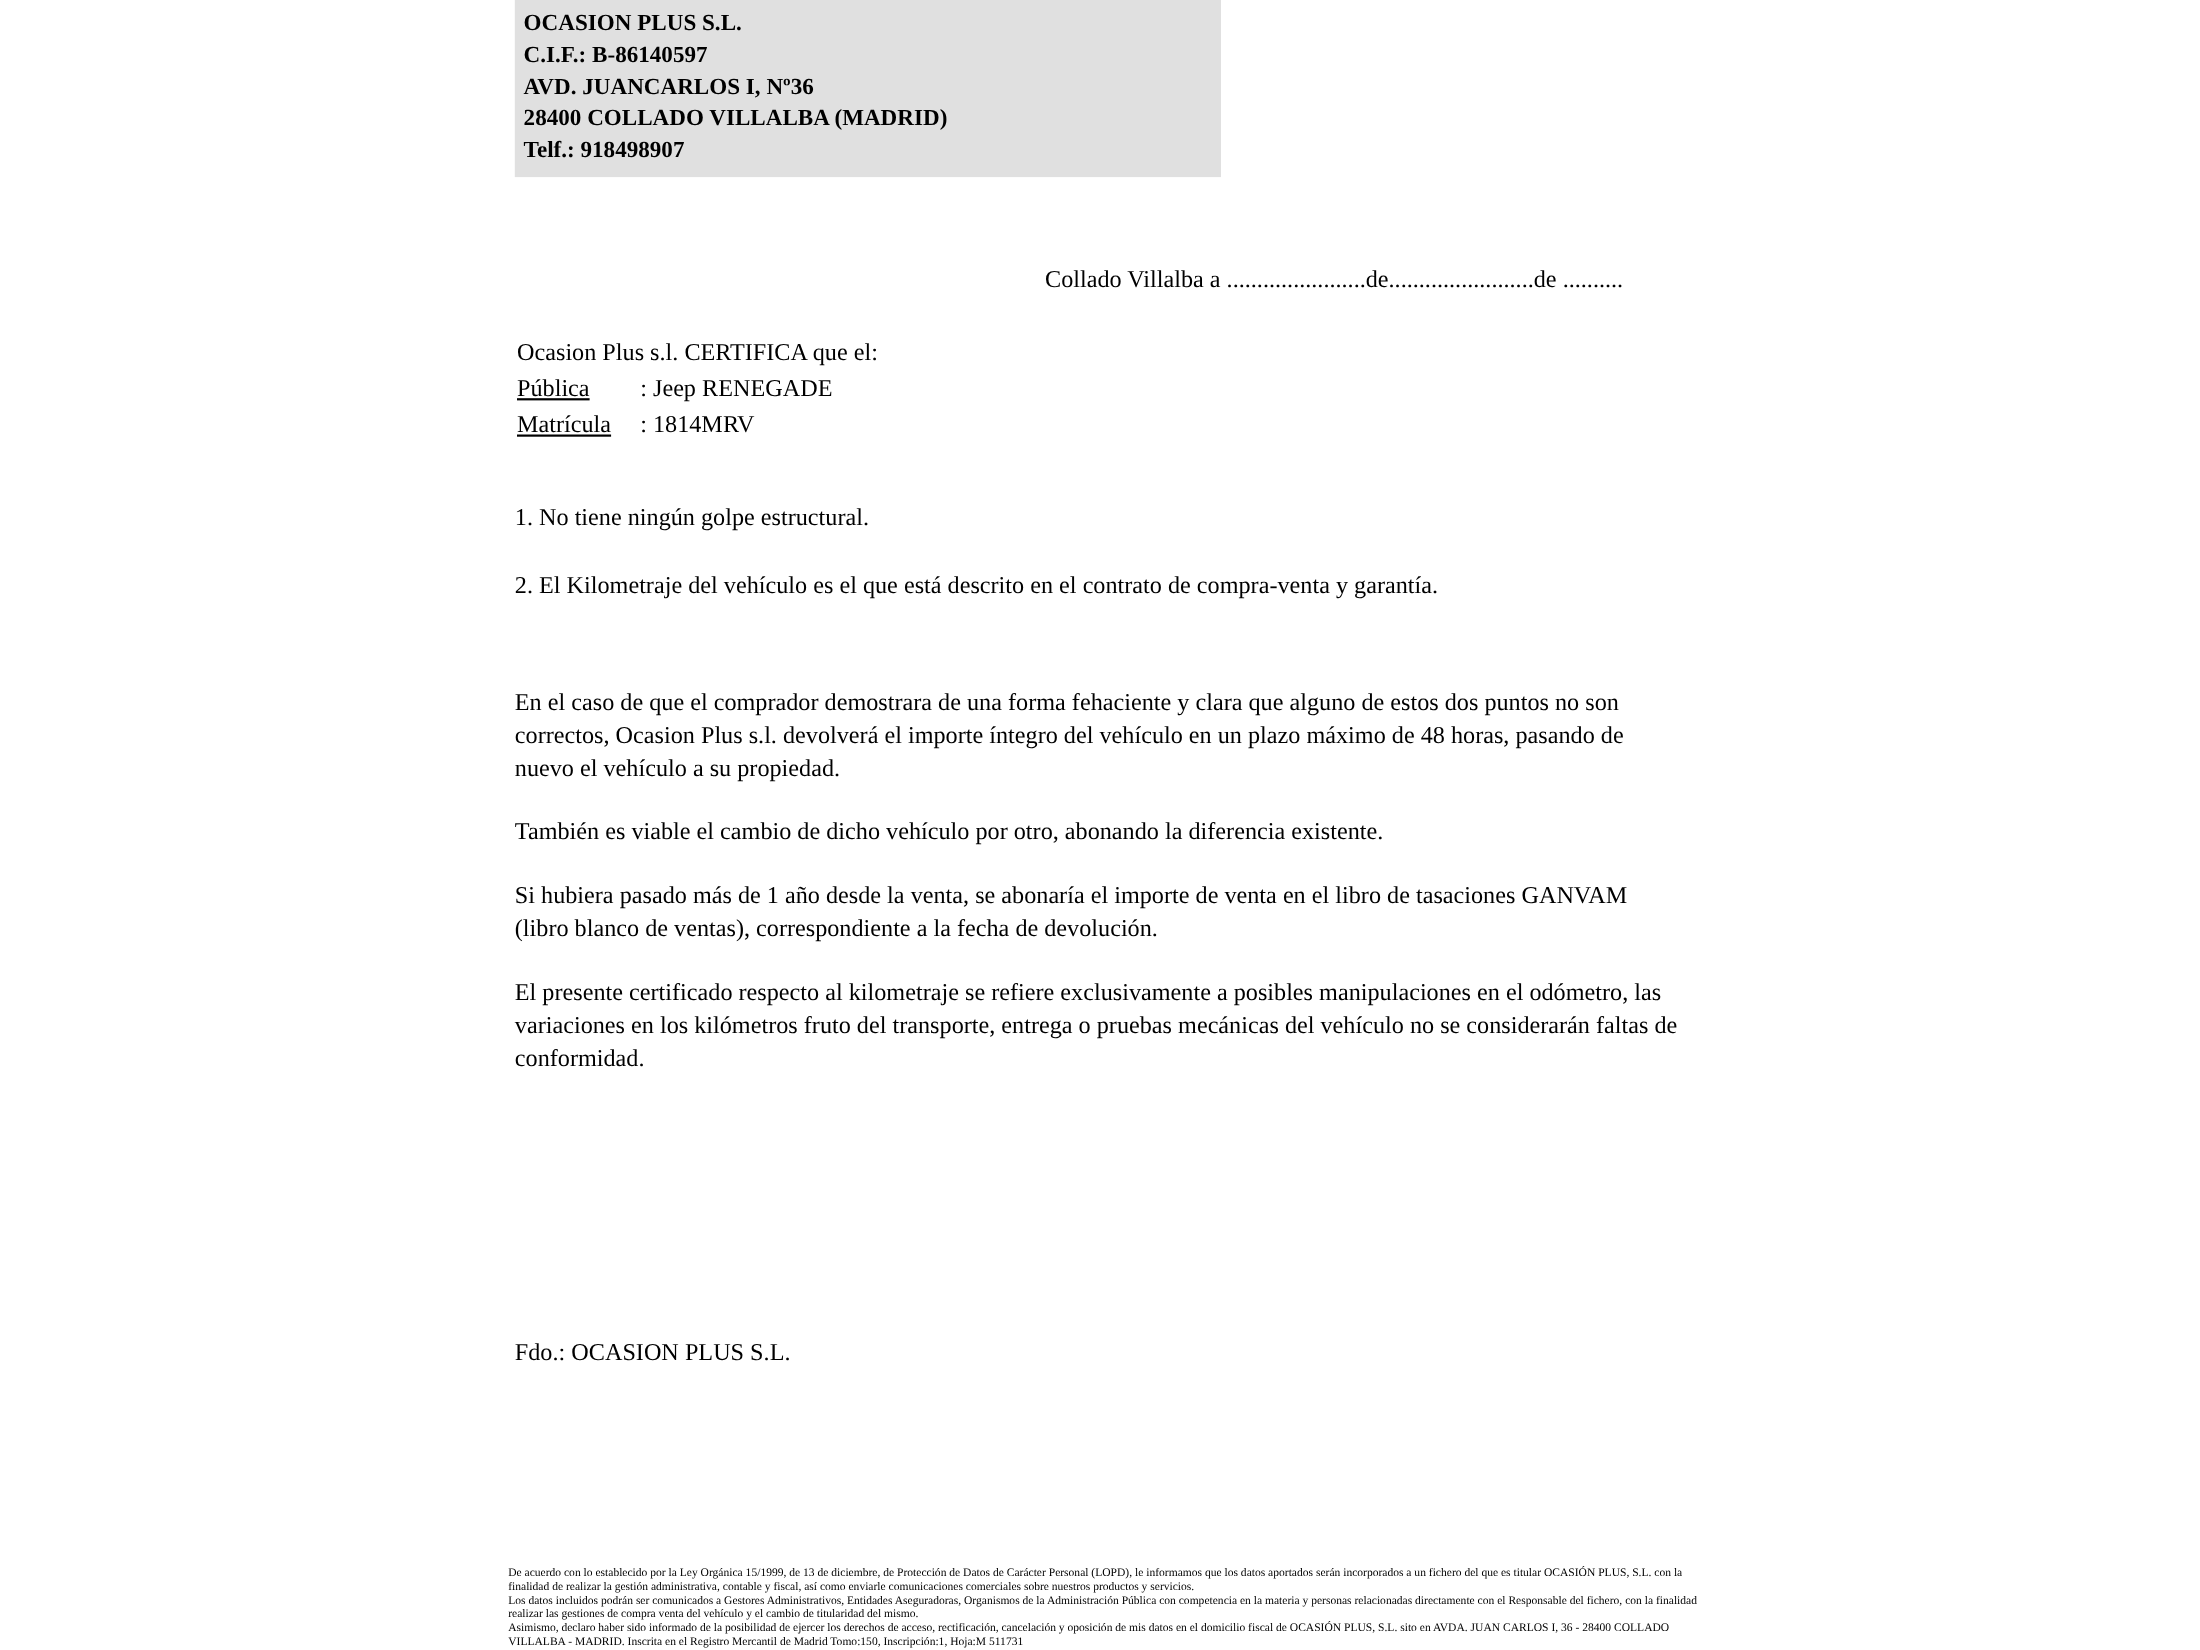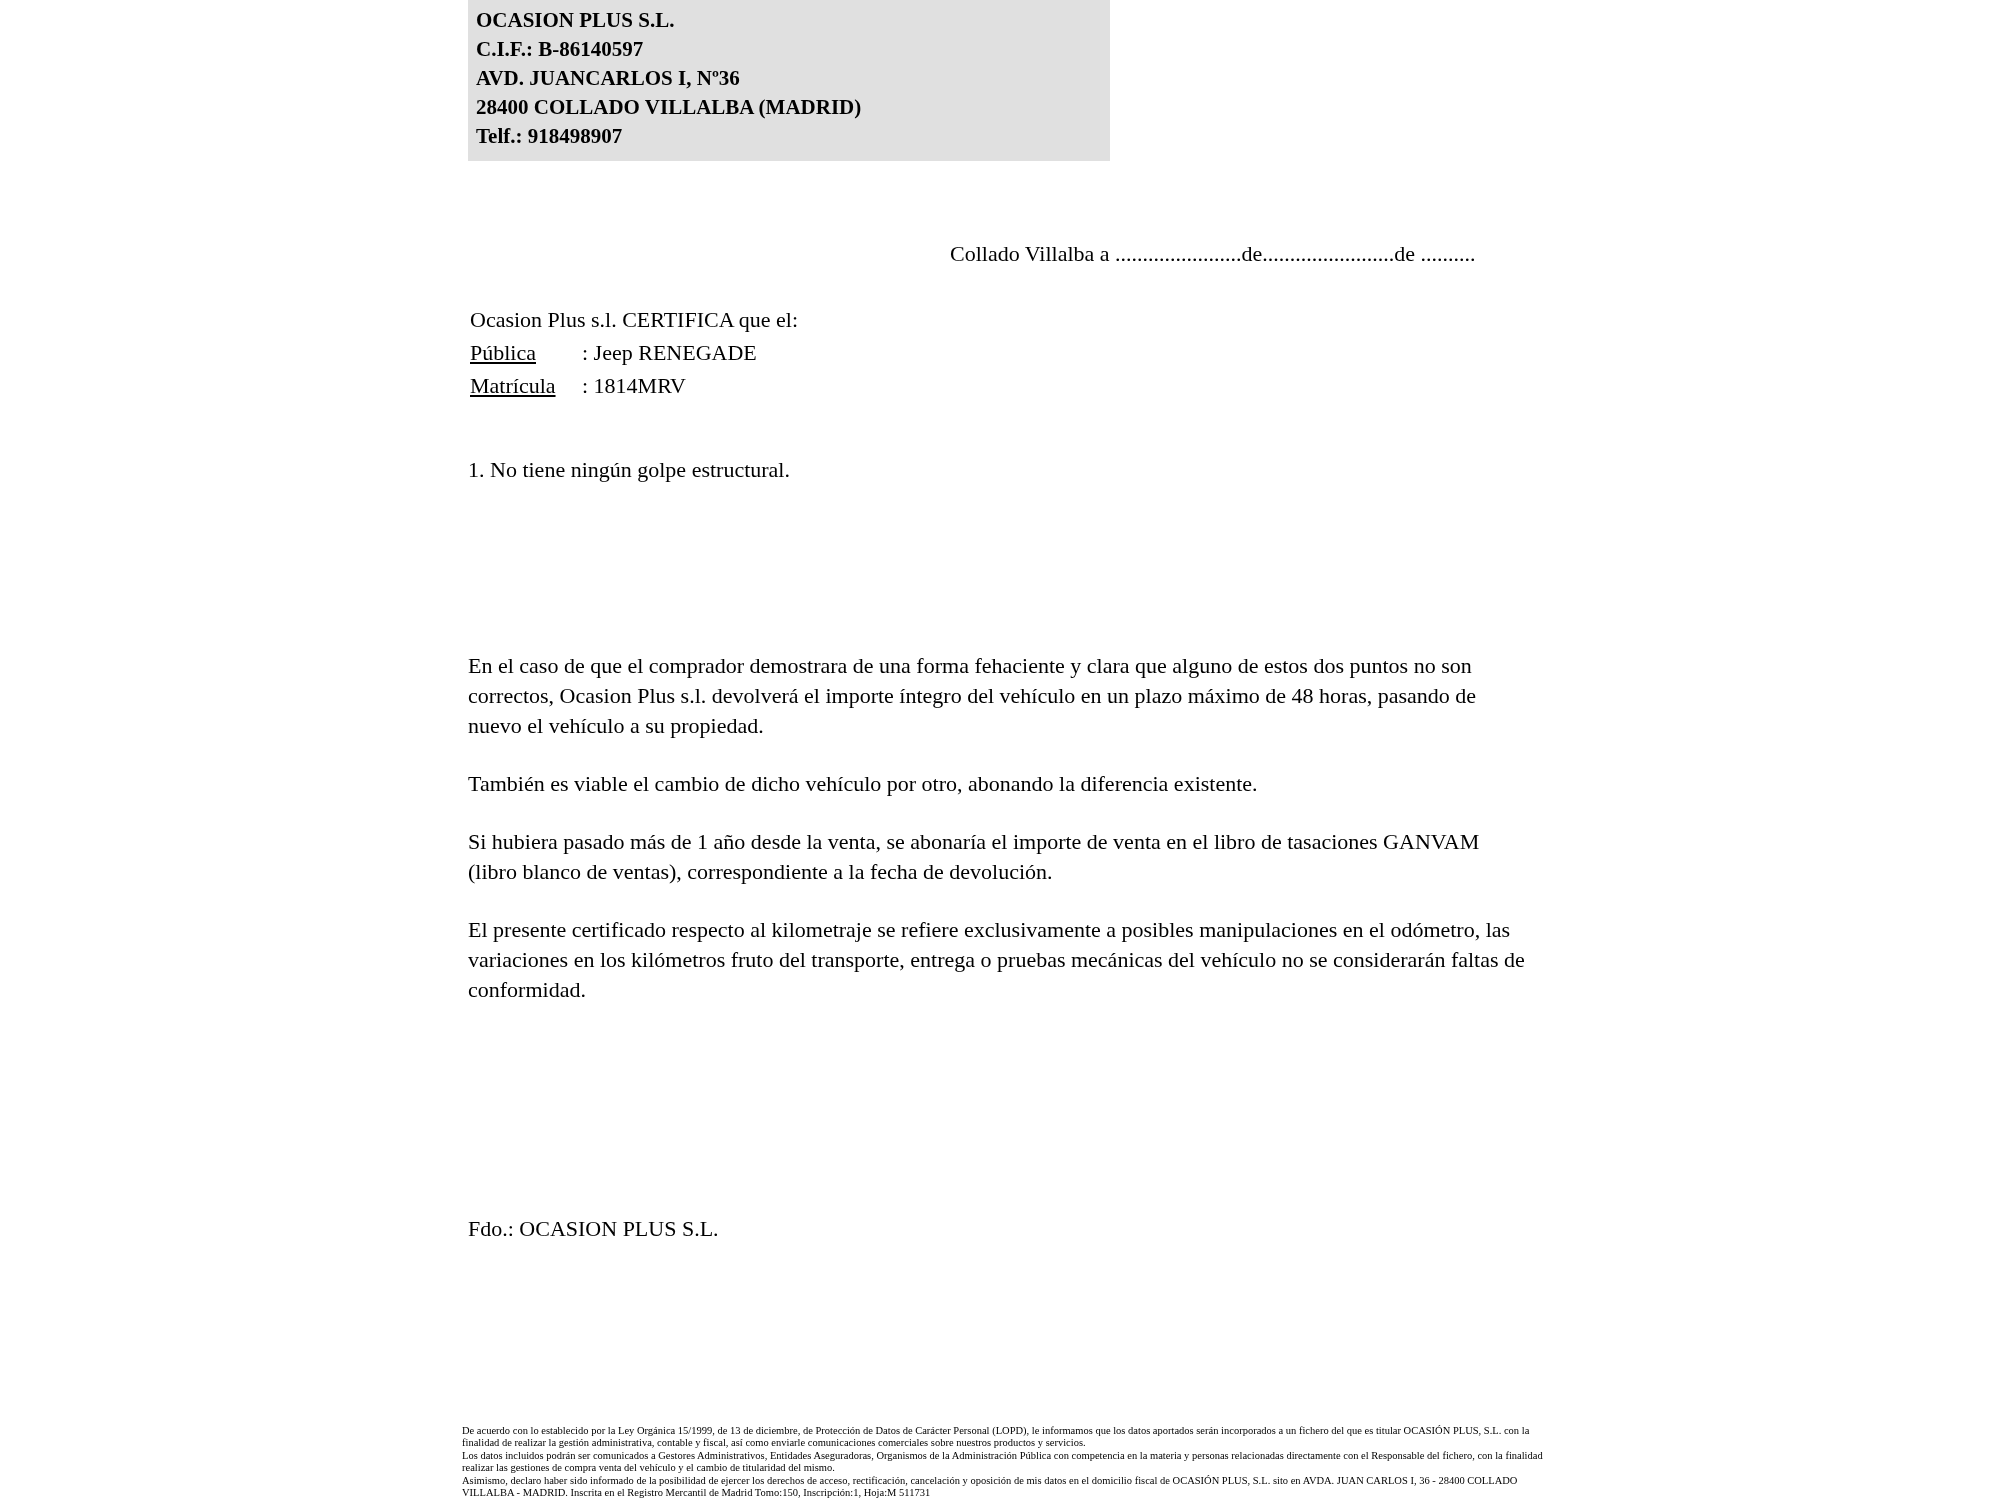--- a/index.html
+++ b/index.html
@@ -86,21 +86,20 @@
   }
 
   
   .body-text {
     position: absolute;
     left: 468px;
     top: 623px;
     width: 1062px;
     font-size: 22px;
     line-height: 30px;
-    margin-top: 28px;
   }
   .body-text p {
     margin: 0 0 28px 0;
   }
 
   
   .signature {
     position: absolute;
     left: 468px;
     top: 1215px;
@@ -144,20 +143,21 @@
     <div class="row">
       <span class="lbl-w"><span class="ul-label">Pública</span></span><span>: Jeep RENEGADE</span>
     </div>
     <div class="row">
       <span class="lbl-w"><span class="ul-label">Matrícula</span></span><span>: 1814MRV</span>
     </div>
   </div>
 
   <div class="points">
     <p>1. No tiene ningún golpe estructural.</p>
+    <p>2. El Kilometraje del vehículo es el que está descrito en el contrato de compra-venta y garantía.</p>
   </div>
 
   <div class="body-text">
     <p>En el caso de que el comprador demostrara de una forma fehaciente y clara que alguno de estos dos puntos no son correctos, Ocasion Plus s.l. devolverá el importe íntegro del vehículo en un plazo máximo de 48 horas, pasando de nuevo el vehículo a su propiedad.</p>
     <p>También es viable el cambio de dicho vehículo por otro, abonando la diferencia existente.</p>
     <p>Si hubiera pasado más de 1 año desde la venta, se abonaría el importe de venta en el libro de tasaciones GANVAM (libro blanco de ventas), correspondiente a la fecha de devolución.</p>
     <p>El presente certificado respecto al kilometraje se refiere exclusivamente a posibles manipulaciones en el odómetro, las variaciones en los kilómetros fruto del transporte, entrega o pruebas mecánicas del vehículo no se considerarán faltas de conformidad.</p>
   </div>
 
   <div class="signature">Fdo.: OCASION PLUS S.L.</div>

